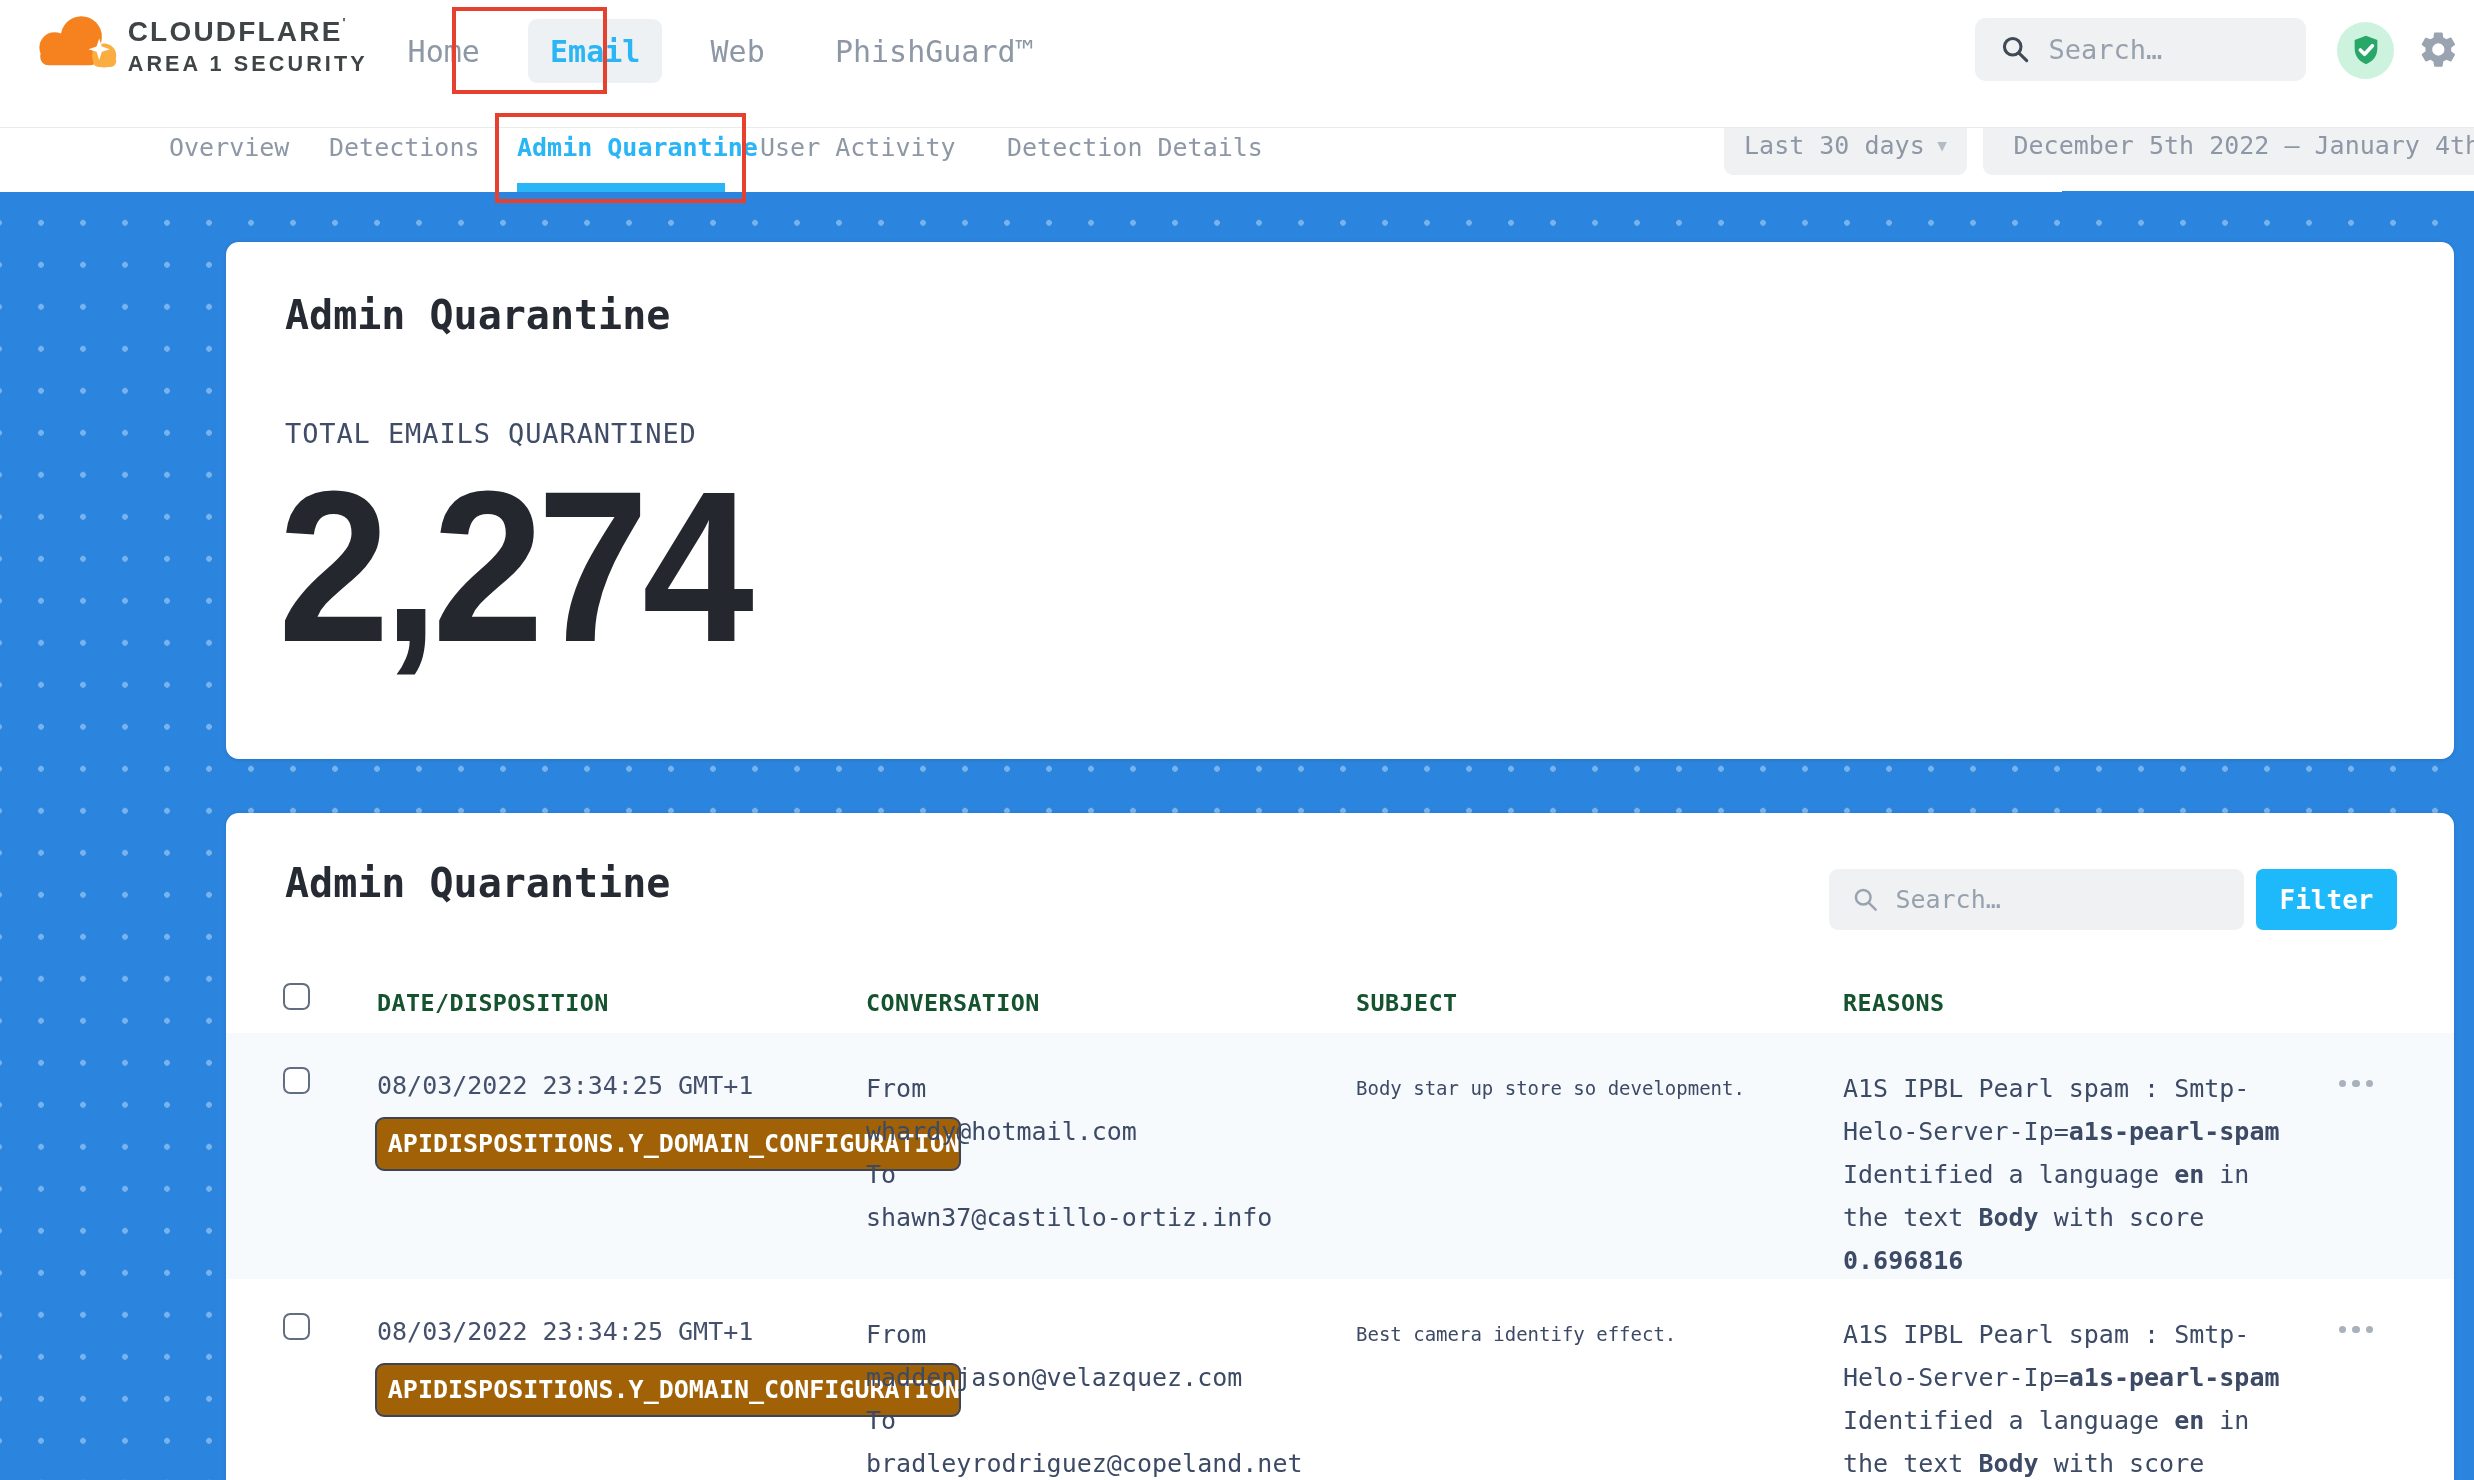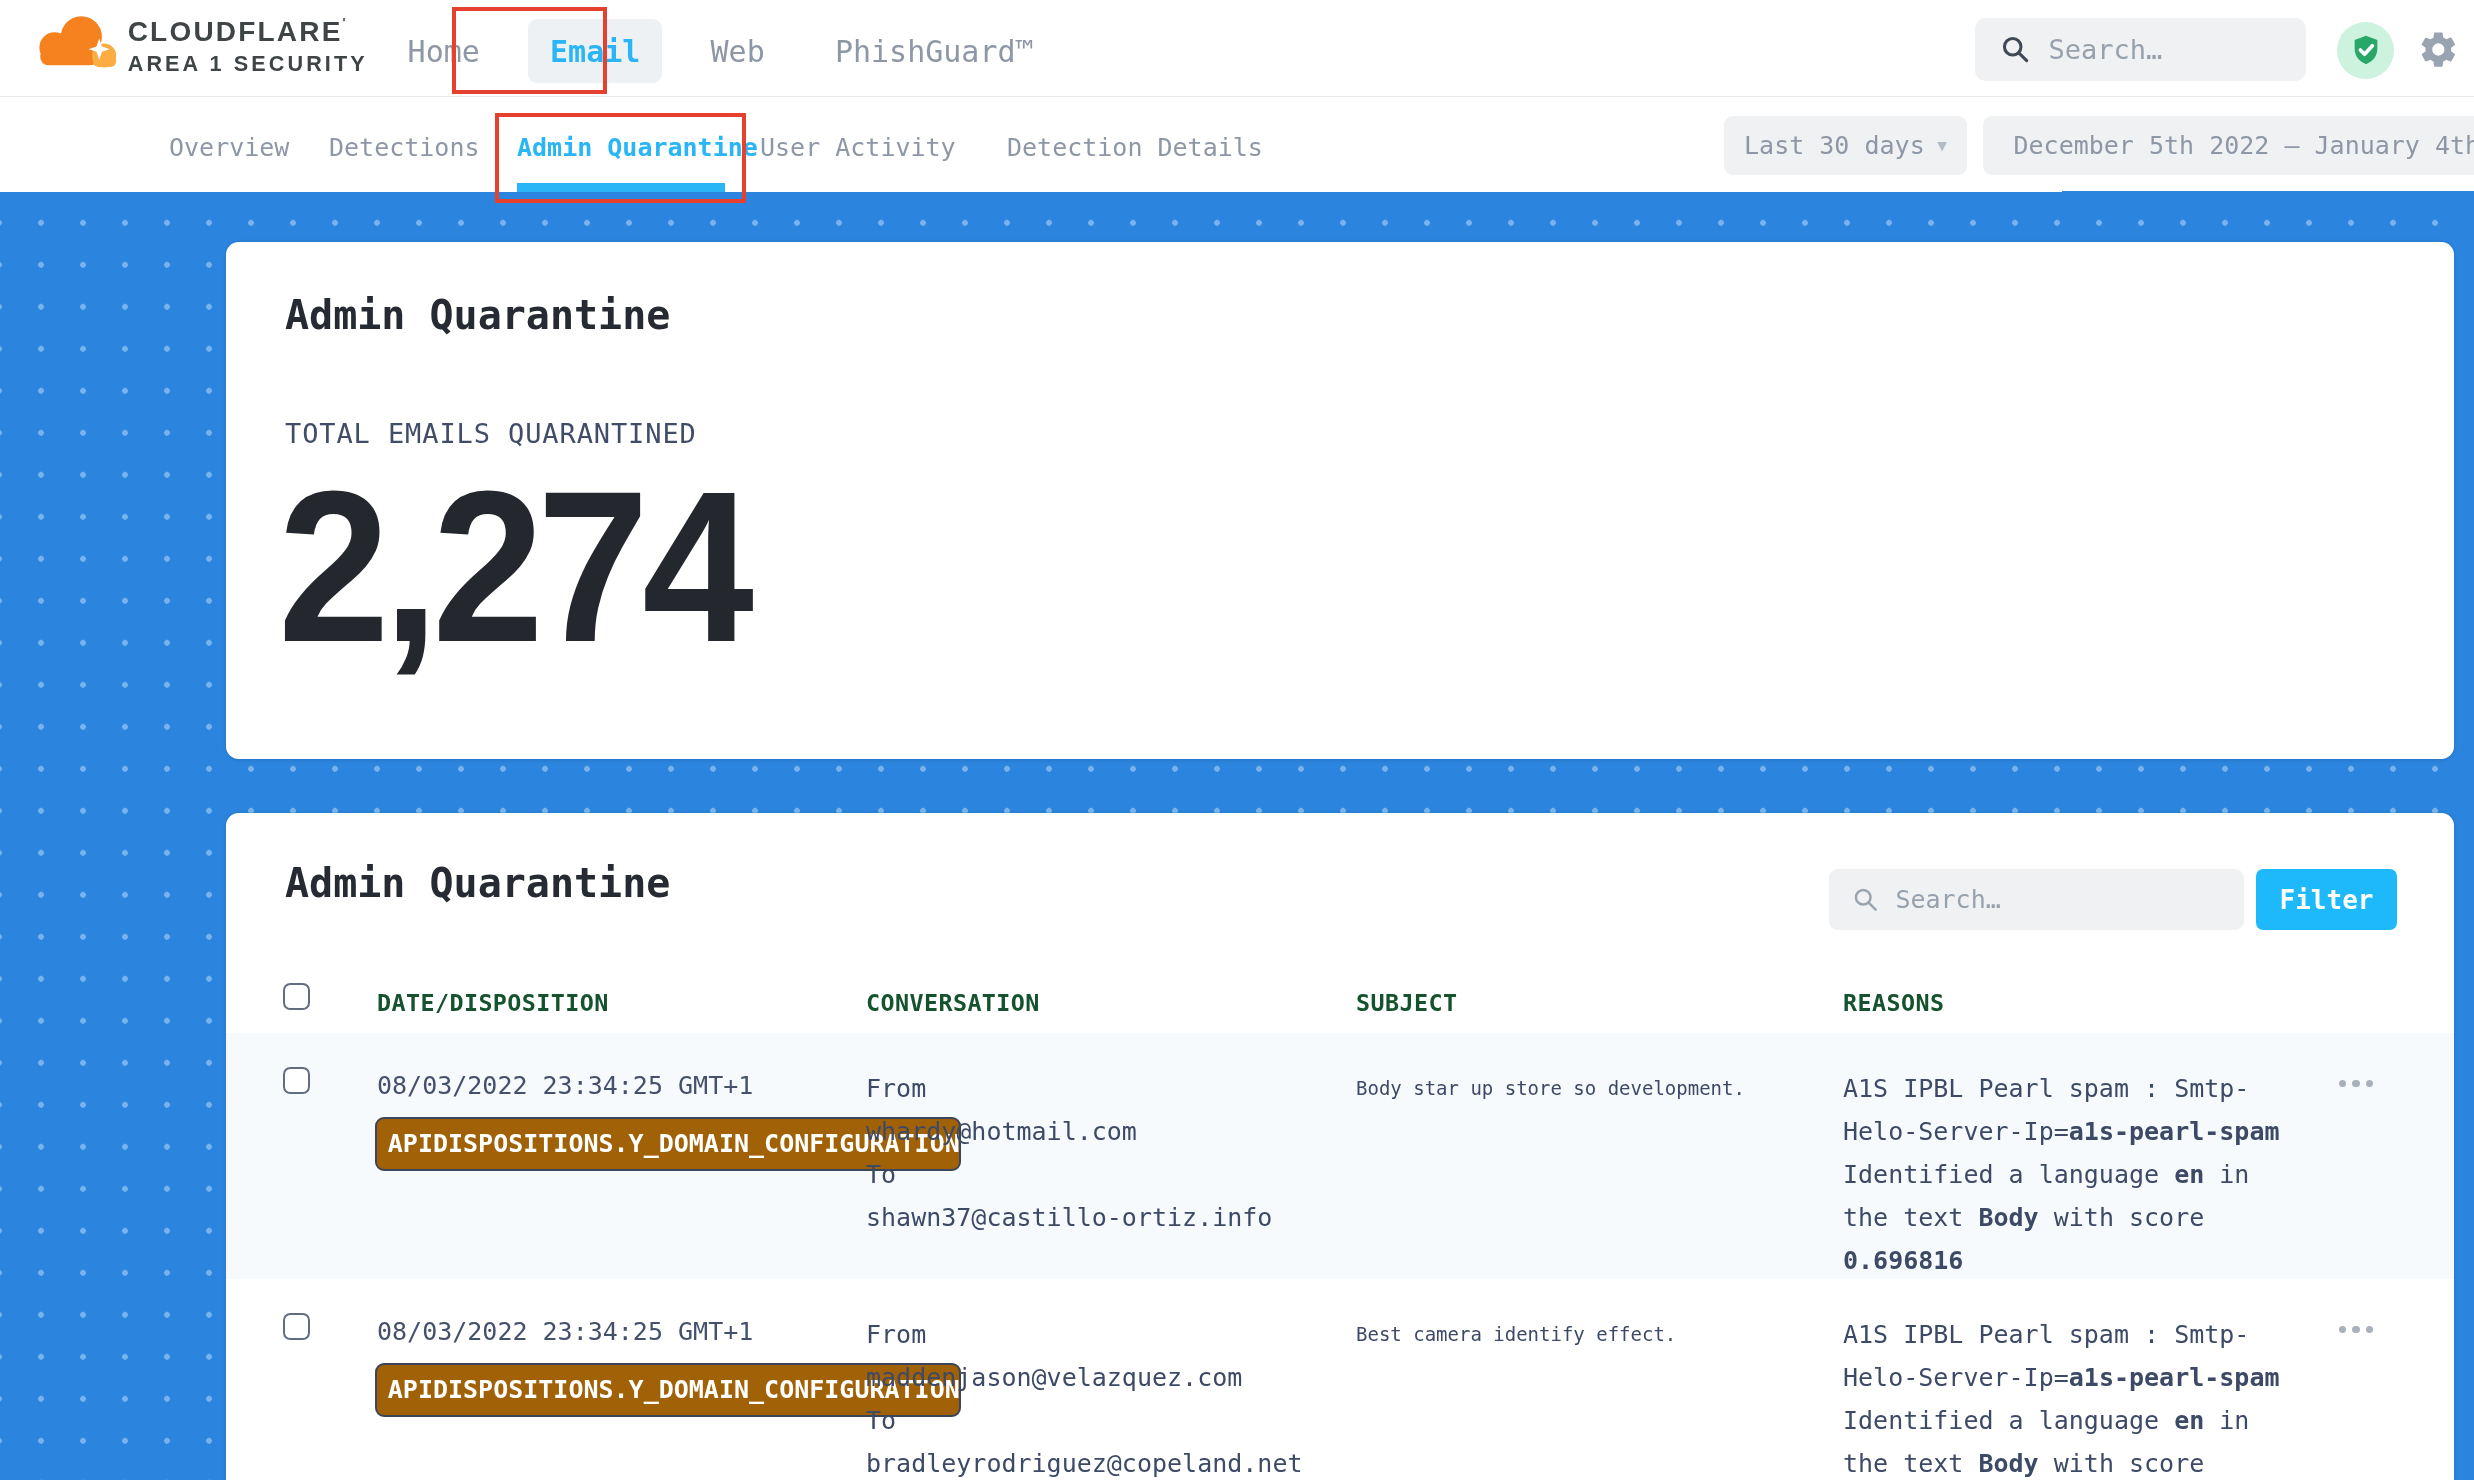--- a/index.html
+++ b/index.html
@@ -1,21 +1,21 @@
 <!DOCTYPE html>
 <html style="font-size:14.4px"><head>
 <meta charset="utf-8">
 <style>
   * { margin:0; padding:0; box-sizing:border-box; }
   html,body { width:2475px; height:1480px; overflow:hidden; background:#fff;
               font-family:"DejaVu Sans Mono", monospace; }
   .page { position:relative; width:2475px; height:1480px; }
 
   
-  .header { position:absolute; top:0; left:0; width:2475px; height:97px;
+  .header { position:absolute; top:0; left:0; width:2475px; height:128px;
             background:#ffffff; border-bottom:1.8px solid #e8ebee; z-index:10; }
   .logo-wrap { position:absolute; left:30.5px; top:9px; display:flex; align-items:center; }
   .logo-svg { width:90px; height:75px; }
   .logo-text { margin-left:7.2px; font-family:"Liberation Sans", sans-serif; color:#3f4446; }
   .logo-line1 { font-size:28px; font-weight:bold; letter-spacing:2.2px; }
   .logo-line1 .tm { font-size:12.6px; vertical-align:top; }
   .logo-line2 { font-size:21.6px; font-weight:bold; letter-spacing:3.1px; margin-top:3.6px; }
 
   .top-nav { position:absolute; left:386px; top:0; height:102px; display:flex; align-items:center; }
   .top-nav .nav-item { font-size:30px; color:#8d97a5; padding:14.4px 21.6px; cursor:pointer; }

